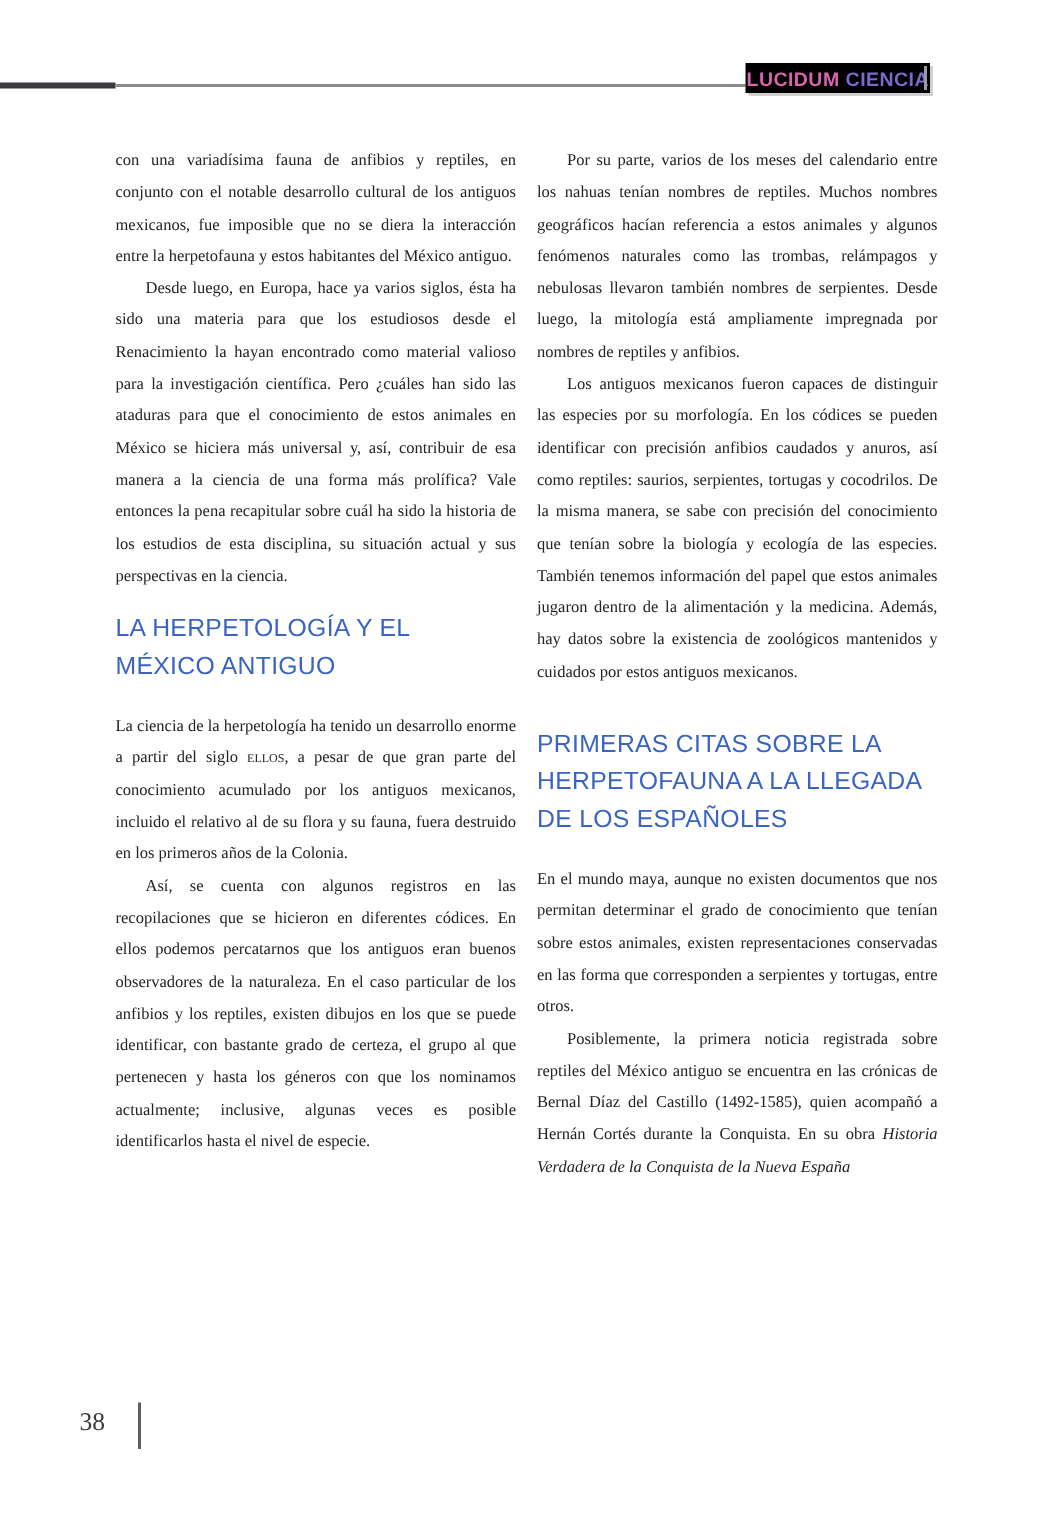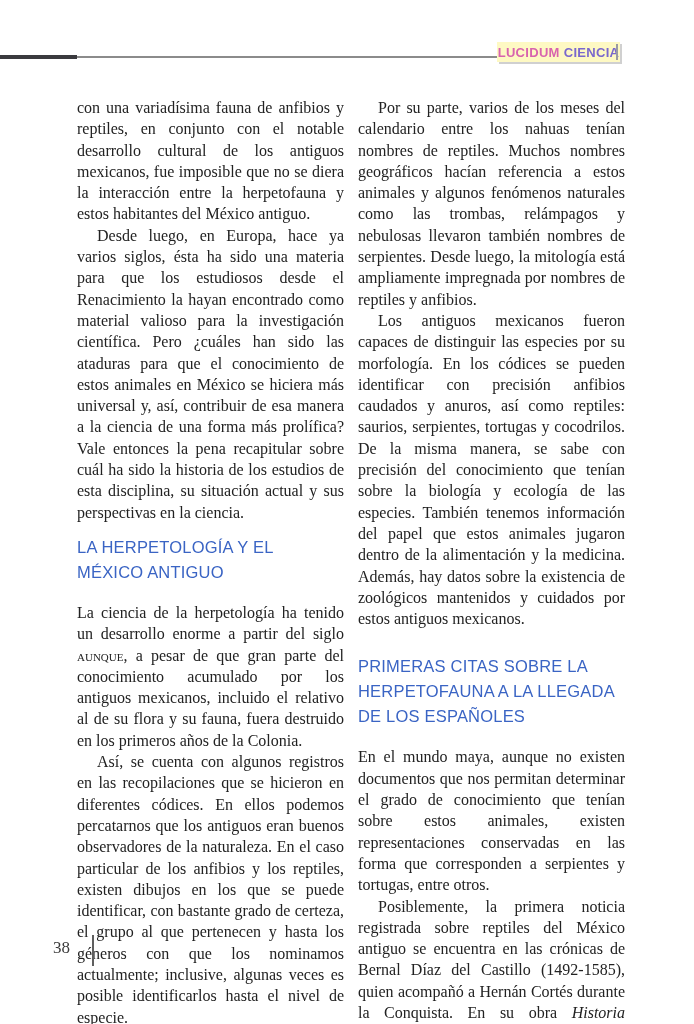--- a/index.html
+++ b/index.html
@@ -18,21 +18,21 @@
     position: absolute; left: 0; top: 55px;
     width: 77px; height: 4px; background: #3a3a3e;
   }
   .rule-thin {
     position: absolute; left: 77px; top: 56px;
     width: 420px; height: 2px; background: #8b8b8b;
   }
   .badge {
     position: absolute; top: 42px; left: 497px;
     width: 123px; height: 20px;
-    background: #fef9c3;
+    background: #000000;
     display: flex; align-items: center; justify-content: center;
     gap: 4px;
     font-family: "Liberation Sans", sans-serif;
     font-weight: 700; font-size: 13px; letter-spacing: 0.3px;
     box-shadow: 2px 2px 0 rgba(120,120,120,0.35);
   }
   .badge .w1 { color: #d863ae; }
   .badge .w2 { color: #7a68cd; }
   .badge .edge {
     position: absolute; right: 2px; top: 2px; bottom: 2px;
@@ -41,21 +41,21 @@
 
   
   .columns {
     position: absolute; left: 77px; top: 97px;
     width: 549px;
     display: flex; gap: 14px;
   }
   .col { width: 267px; }
   .col p {
     margin: 0;
-    font-size: 16px;
+    font-size: 11px;
     line-height: 21.3px;
     text-align: justify;
     hyphens: auto;
     -webkit-hyphens: auto;
   }
   .col p.indent { text-indent: 20px; }
   .sc { font-variant: small-caps; }
   .it { font-style: italic; }
   h2.sec {
     margin: 25px 0 17px 0;
@@ -105,21 +105,21 @@
     <span class="w2">CIENCIA</span>
     <span class="edge"></span>
   </div>
 
   <div class="columns">
 
     <div class="col">
       <p>con una variadísima fauna de anfibios y reptiles, en conjunto con el notable desarrollo cultural de los antiguos mexicanos, fue imposible que no se diera la interacción entre la herpetofauna y estos habitantes del México antiguo.</p>
       <p class="indent">Desde luego, en Europa, hace ya varios siglos, ésta ha sido una materia para que los estudiosos desde el Renacimiento la hayan encontrado como material valioso para la investigación científica. Pero ¿cuáles han sido las ataduras para que el conocimiento de estos animales en México se hiciera más universal y, así, contribuir de esa manera a la ciencia de una forma más prolífica? Vale entonces la pena recapitular sobre cuál ha sido la historia de los estudios de esta disciplina, su situación actual y sus perspectivas en la ciencia.</p>
       <h2 class="sec first">LA HERPETOLOGÍA Y EL MÉXICO ANTIGUO</h2>
-      <p><span>La ciencia de la herpetología ha tenido un desarrollo enorme a partir del siglo </span><span class="sc">aunque</span><span>, a pesar de que gran parte del conocimiento acumulado por los antiguos mexicanos, incluido el relativo al de su flora y su fauna, fuera destruido en los primeros años de la Colonia.</span></p>
+      <p><span>La ciencia de la herpetología ha tenido un desarrollo enorme a partir del siglo </span><span class="sc">ellos</span><span>, a pesar de que gran parte del conocimiento acumulado por los antiguos mexicanos, incluido el relativo al de su flora y su fauna, fuera destruido en los primeros años de la Colonia.</span></p>
       <p class="indent">Así, se cuenta con algunos registros en las recopilaciones que se hicieron en diferentes códices. En ellos podemos percatarnos que los antiguos eran buenos observadores de la naturaleza. En el caso particular de los anfibios y los reptiles, existen dibujos en los que se puede identificar, con bastante grado de certeza, el grupo al que pertenecen y hasta los géneros con que los nominamos actualmente; inclusive, algunas veces es posible identificarlos hasta el nivel de especie.</p>
     </div>
 
     <div class="col">
       <p class="indent">Por su parte, varios de los meses del calendario entre los nahuas tenían nombres de reptiles. Muchos nombres geográficos hacían referencia a estos animales y algunos fenómenos naturales como las trombas, relámpagos y nebulosas llevaron también nombres de serpientes. Desde luego, la mitología está ampliamente impregnada por nombres de reptiles y anfibios.</p>
       <p class="indent">Los antiguos mexicanos fueron capaces de distinguir las especies por su morfología. En los códices se pueden identificar con precisión anfibios caudados y anuros, así como reptiles: saurios, serpientes, tortugas y cocodrilos. De la misma manera, se sabe con precisión del conocimiento que tenían sobre la biología y ecología de las especies. También tenemos información del papel que estos animales jugaron dentro de la alimentación y la medicina. Además, hay datos sobre la existencia de zoológicos mantenidos y cuidados por estos antiguos mexicanos.</p>
       <h2 class="sec">PRIMERAS CITAS SOBRE LA HERPETOFAUNA A LA LLEGADA DE LOS ESPAÑOLES</h2>
       <p>En el mundo maya, aunque no existen documentos que nos permitan determinar el grado de conocimiento que tenían sobre estos animales, existen representaciones conservadas en las forma que corresponden a serpientes y tortugas, entre otros.</p>
       <p class="indent"><span>Posiblemente, la primera noticia registrada sobre reptiles del México antiguo se encuentra en las crónicas de Bernal Díaz del Castillo (1492-1585), quien acompañó a Hernán Cortés durante la Conquista. En su obra </span><span class="it">Historia Verdadera de la Conquista de la Nueva España</span></p>
     </div>

